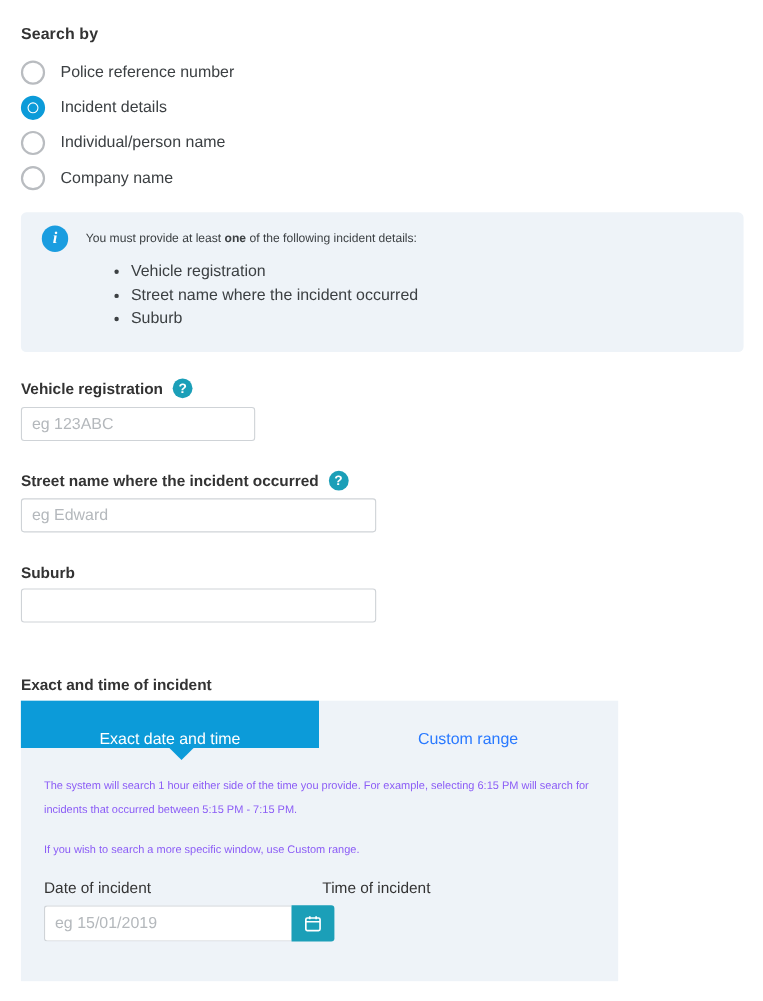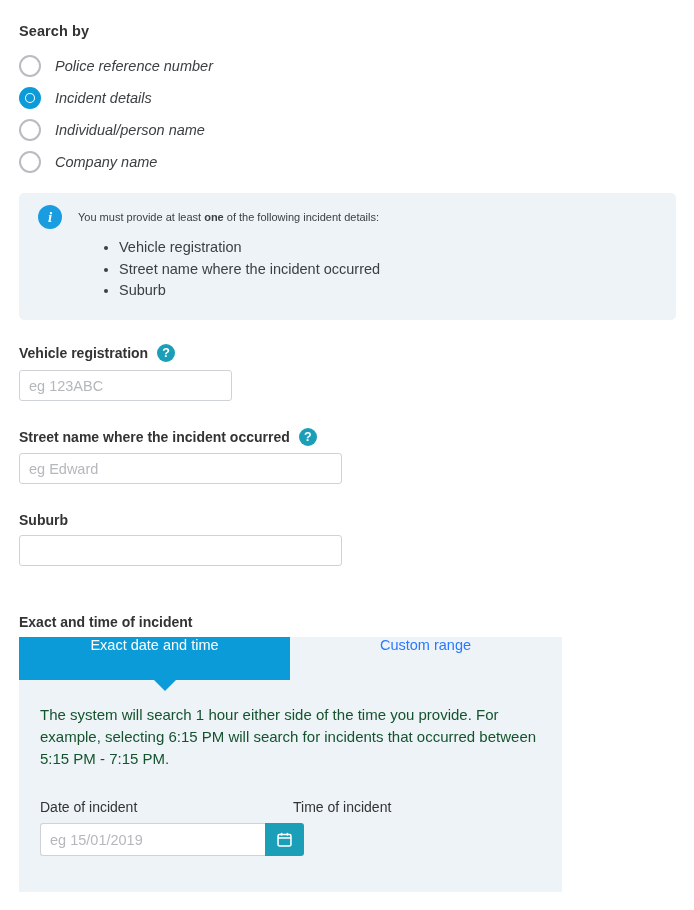--- a/index.html
+++ b/index.html
@@ -69,21 +69,20 @@
     height: 8px;
     margin-left: -4px;
     margin-top: -4px;
     border-radius: 50%;
     background: #0c9bd9;
   }
   .radio-label {
     margin-left: 14px;
     font-size: 14.5px;
     color: #3c4043;
-    font-style: italic;
   }
 
   
   .info-box {
     position: absolute;
     left: 19px;
     top: 192px;
     width: 657px;
     height: 127px;
     box-sizing: border-box;
@@ -196,21 +195,21 @@
     left: 0; top: 0;
     width: 543px;
     height: 43px;
     display: flex;
   }
   .tab {
     width: 271px;
     height: 43px;
     box-sizing: border-box;
     display: flex;
-    align-items: flex-start;
+    align-items: flex-end;
     justify-content: center;
     font-size: 14.5px;
     cursor: pointer;
     background: transparent;
     color: #2979ff;
   }
   .tab.active {
     background: #0c9bd9;
     color: #ffffff;
   }
@@ -221,22 +220,22 @@
     width: 0; height: 0;
     border-left: 11px solid transparent;
     border-right: 11px solid transparent;
     border-top: 11px solid #0c9bd9;
   }
   .dt-desc {
     position: absolute;
     left: 21px;
     top: 67px;
     width: 505px;
-    font-size: 15px;
-    color: #14532d;
+    font-size: 10px;
+    color: #8b5cf6;
     line-height: 22px;
   }
   .dt-desc p { margin: 0 0 14px 0; }
   .dt-col-label {
     position: absolute;
     font-size: 14px;
     font-weight: normal;
     color: #333333;
   }
   #date-label { left: 21px; top: 162px; }
@@ -342,20 +341,21 @@
         <span>Exact date and time</span>
       </div>
       <div class="tab">
         <span>Custom range</span>
       </div>
     </div>
     <div class="tab-arrow"></div>
 
     <div class="dt-desc">
       <p>The system will search 1 hour either side of the time you provide. For example, selecting 6:15 PM will search for incidents that occurred between 5:15 PM - 7:15 PM.</p>
+      <p>If you wish to search a more specific window, use Custom range.</p>
     </div>
 
     <div class="dt-col-label" id="date-label">Date of incident</div>
     <div class="input-group" id="date-group">
       <input class="gi" type="text" placeholder="eg 15/01/2019" style="">
       <button class="gbtn">
         <span>
           <svg width="17" height="17" viewBox="0 0 20 20" fill="none" stroke="#ffffff" stroke-width="1.8">
             <rect x="2.4" y="4.2" width="15.2" height="13.4" rx="1.6"></rect>
             <line x1="2.4" y1="8.2" x2="17.6" y2="8.2"></line>

